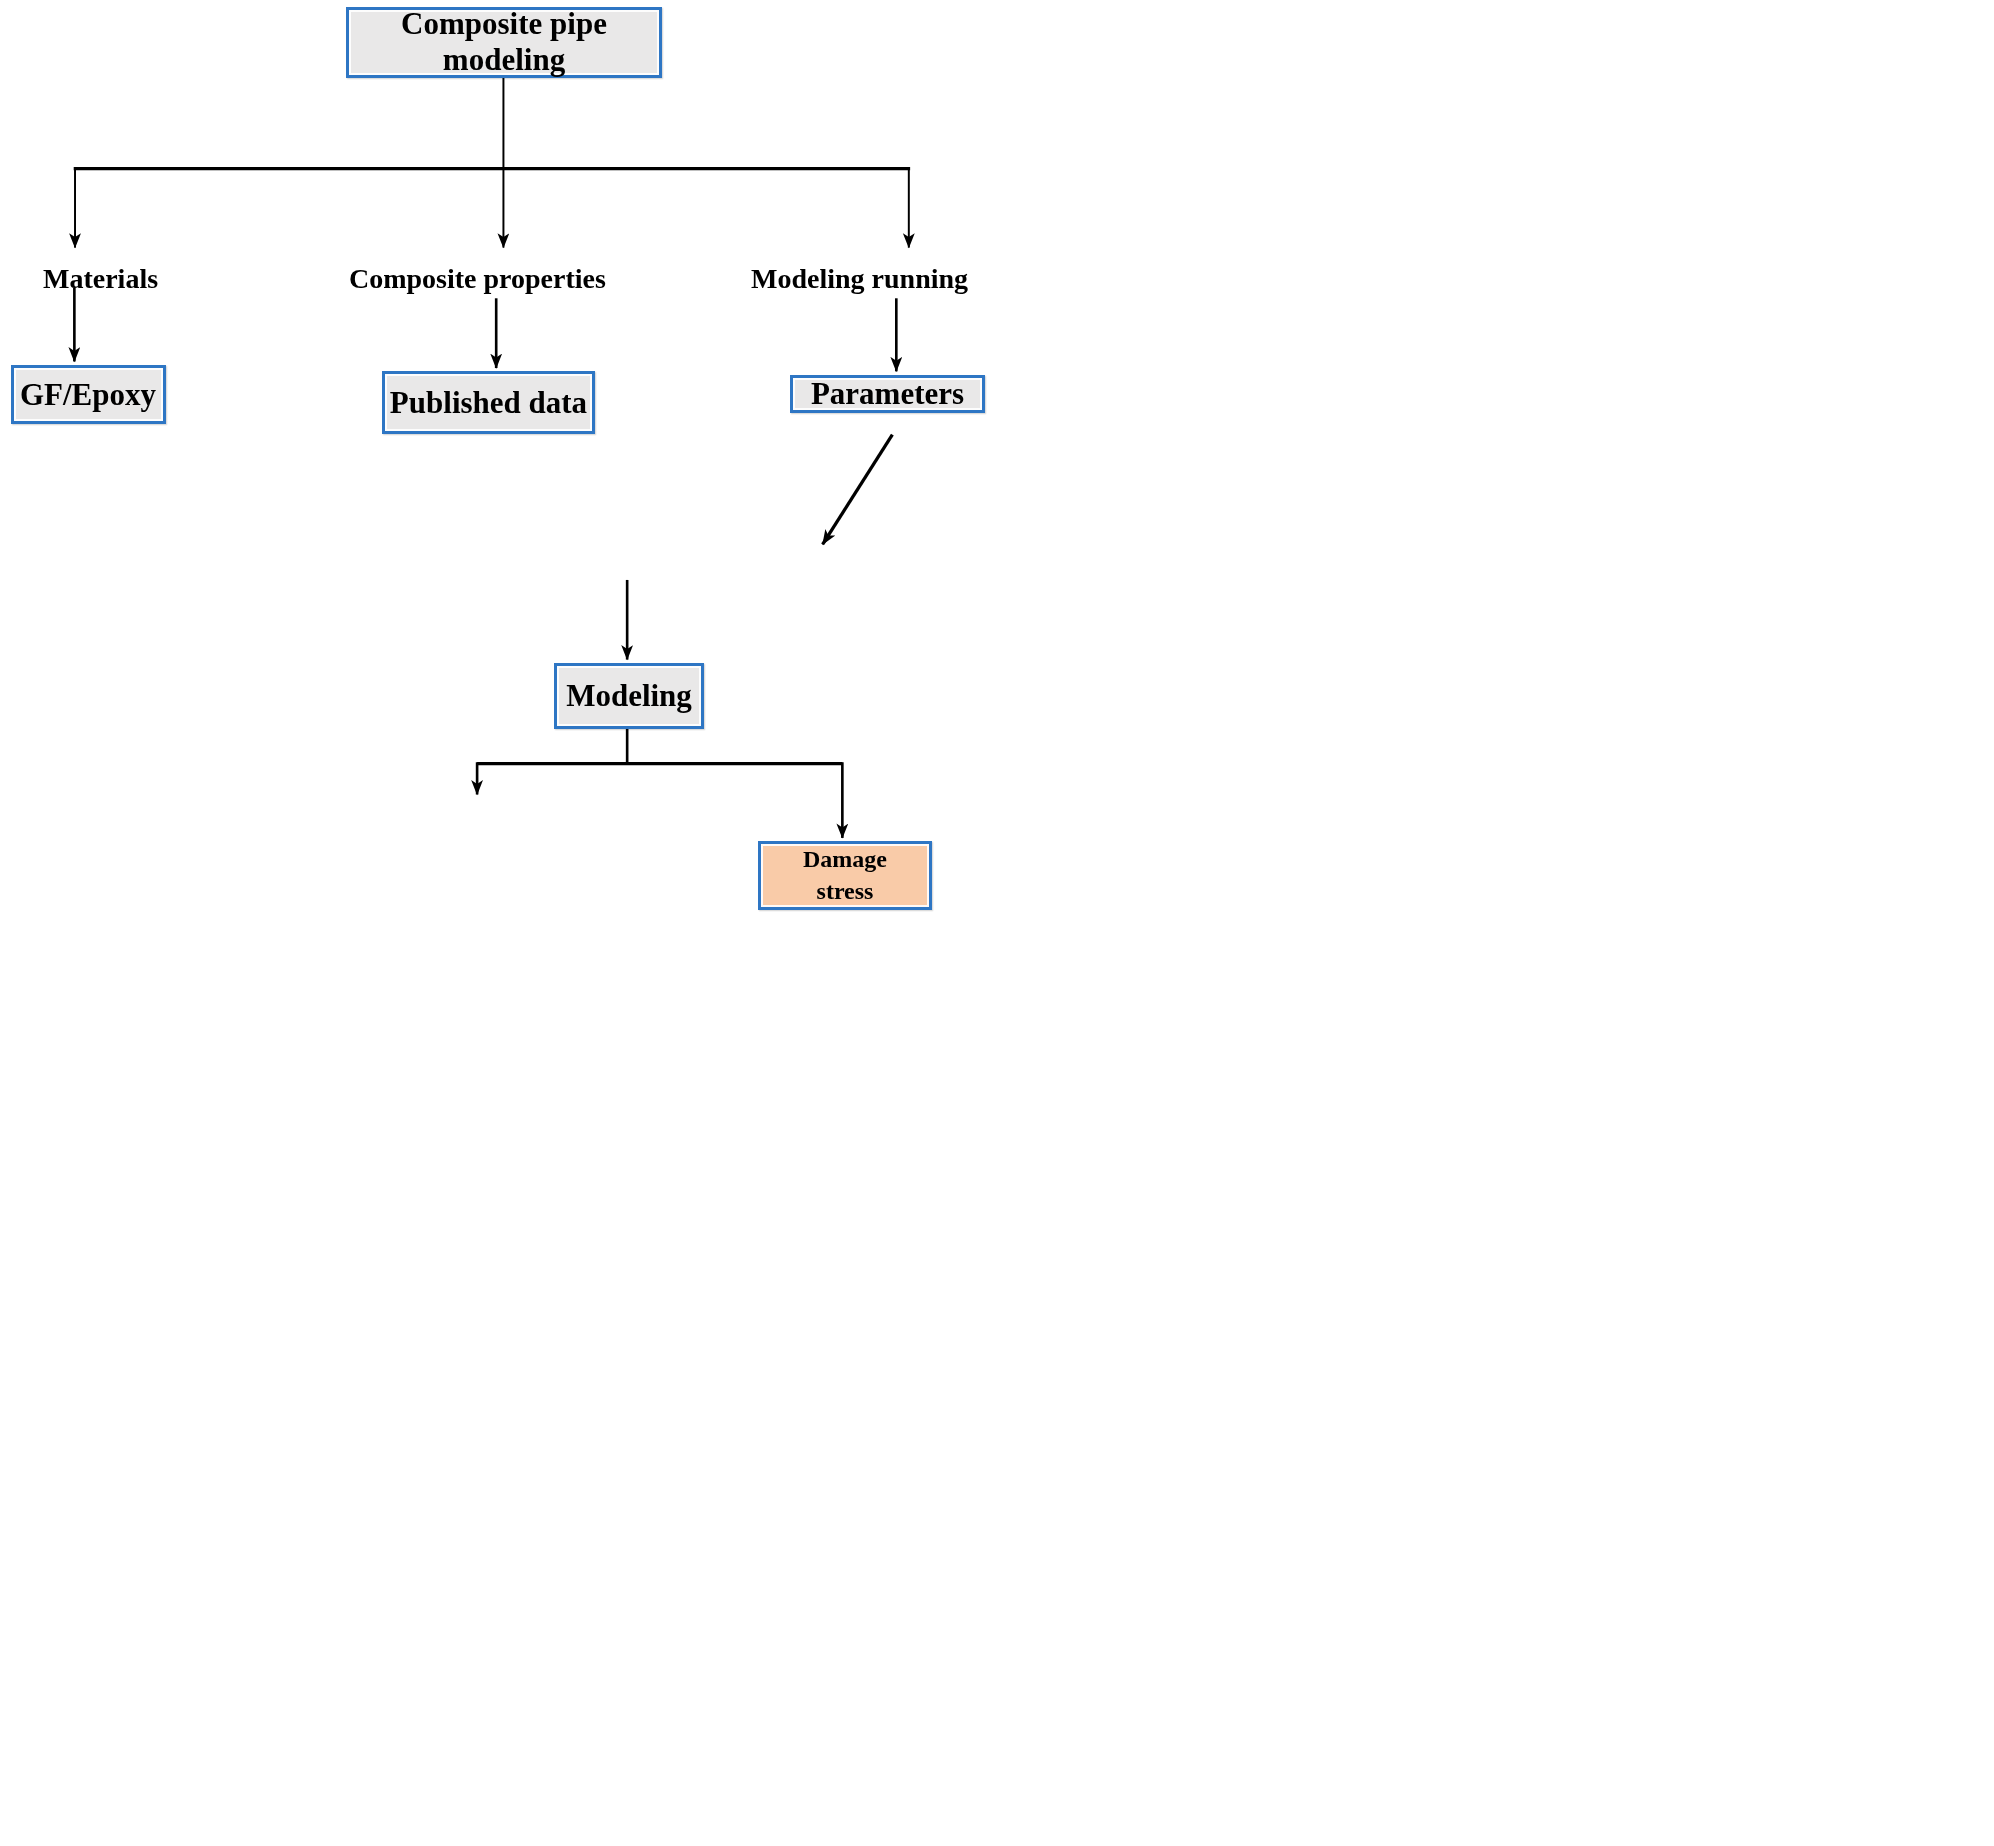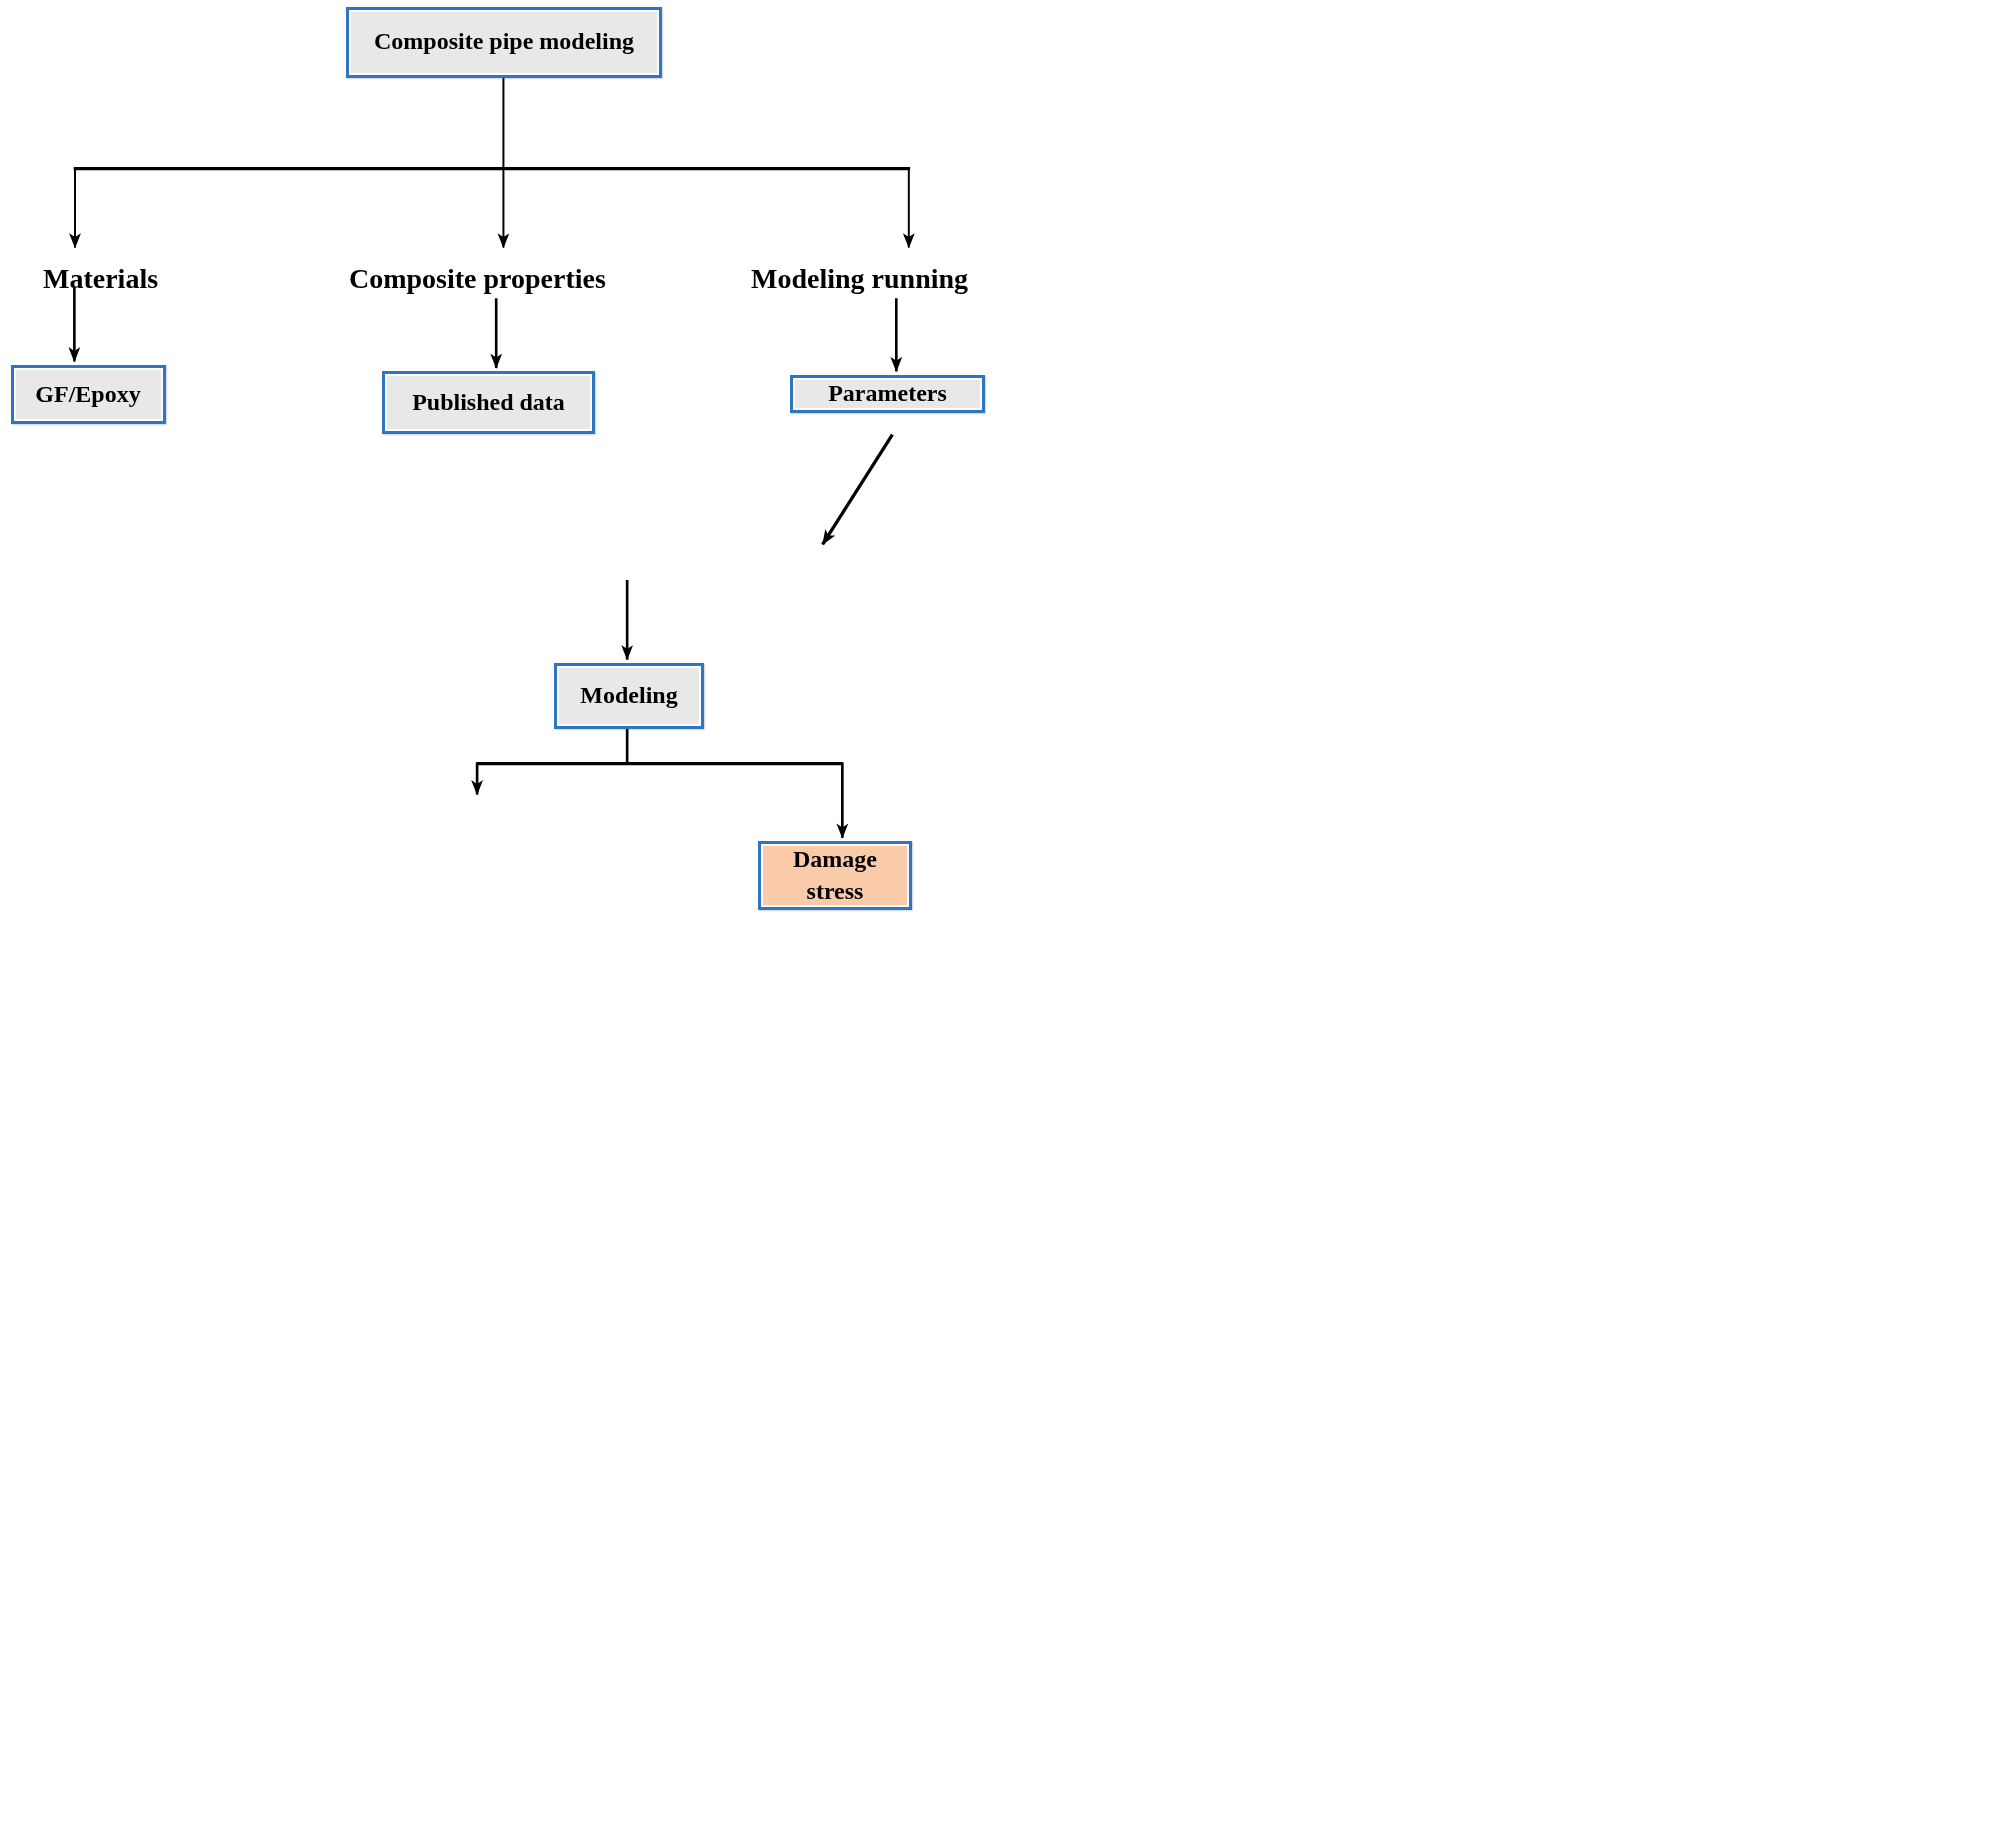--- a/index.html
+++ b/index.html
@@ -25,42 +25,42 @@
     position:absolute;
     box-sizing:border-box;
     border:3.3px solid var(--blue);
     box-shadow:inset 0 0 0 2px rgba(255,255,255,.9), 0.7px 1.3px 1.3px rgba(0,0,0,.18);
     display:flex;
     flex-direction:column;
     align-items:center;
     justify-content:center;
     text-align:center;
     font-weight:700;
-    font-size:24px;
+    font-size:31px;
     line-height:1.15;
   }
   .gray{background:var(--gray);}
   .orange{background:var(--orange);}
   .plain-label{
     position:absolute;
     font-weight:700;
     font-size:28px;
     text-align:left;
     white-space:nowrap;
   }
   
   .n-root    {left:346px; top:6.6px;   width:316px; height:71px;}
   .n-gf      {left:10.5px;  top:365px;  width:155px; height:59px;}
   .n-pub     {left:382px; top:371px;  width:213px; height:63px;}
   .n-param   {left:790px;top:375px;  width:195px; height:38px;}
   .n-const   {left:481px; top:461px;  width:337px; height:119px; font-size:22.4px; line-height:1.3;}
   .n-const .gap{margin-bottom:13px;}
   .n-results {left:554px; top:663px; width:150px; height:66px;}
   .n-stress  {left:194px; top:798px; width:528px; height:112px; font-size:22px; line-height:1.58;}
-  .n-damage  {left:758px;top:841px; width:154px; height:69px; font-size:24px; line-height:1.3;}
+  .n-damage  {left:758px;top:841px; width:174px; height:69px; font-size:24px; line-height:1.3;}
   .lbl-materials {left:43px;  top:263px; width:132px;}
   .lbl-props     {left:349px; top:263px; width:263px;}
   .lbl-modeling  {left:751px;top:263px; width:263px;}
 </style>
 </head>
 <body>
 
 <div class="canvas">
 
   <svg class="wires" viewBox="0 0 1515 1402" xmlns="http://www.w3.org/2000/svg">

